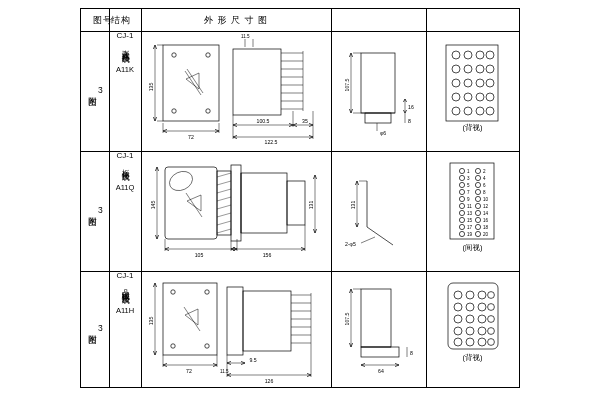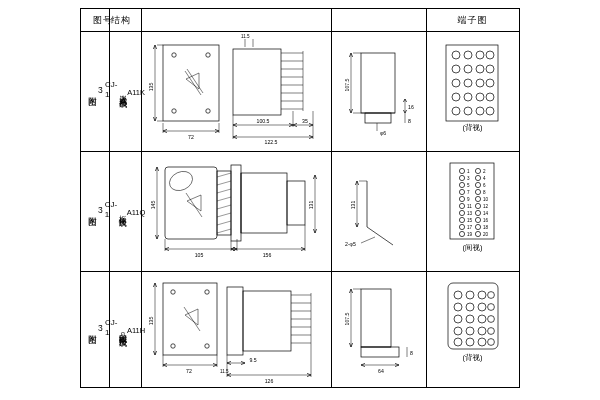--- a/index.html
+++ b/index.html
@@ -8,23 +8,23 @@
   .table{position:absolute;left:80px;top:8px;width:440px;height:380px;border:1px solid #000;box-sizing:border-box;}
   
   .vline{position:absolute;top:0;bottom:0;width:1px;background:#000;}
   .hline{position:absolute;left:0;right:0;height:1px;background:#000;}
 
   .hdr{position:absolute;top:0;height:22px;display:flex;align-items:center;justify-content:center;font-size:9px;letter-spacing:1px;}
   .cellLabel{position:absolute;display:flex;align-items:center;justify-content:center;text-align:center;font-size:8.5px;line-height:1.15;}
 
   .vtext{writing-mode:vertical-rl;text-orientation:upright;letter-spacing:1px;}
 
-  .row-struct{position:absolute;display:flex;flex-direction:row;align-items:center;justify-content:center;font-size:8px;line-height:1.2;}
+  .row-struct{position:absolute;display:flex;flex-direction:column;align-items:center;justify-content:flex-start;font-size:8px;line-height:1.2;}
   .struct-top{font-size:8px;margin-bottom:2px;}
-  .struct-bot{font-size:7.5px;margin-top:2px;}
+  .struct-bot{font-size:7.5px;margin-top:16px;}
 
   svg{display:block;}
   .ln{stroke:#000;fill:none;stroke-width:0.7;}
   .lnthin{stroke:#000;fill:none;stroke-width:0.5;}
   .dim{font-size:5.2px;fill:#000;font-family:"Liberation Sans",sans-serif;}
   .dimc{font-size:5.2px;fill:#000;font-family:"Liberation Sans",sans-serif;text-anchor:middle;}
   .tiny{font-size:4.6px;fill:#000;font-family:"Liberation Sans",sans-serif;}
   .hatch{stroke:#000;stroke-width:0.4;}
   .circ{fill:#ffffff;stroke:#000;stroke-width:0.7;}
 </style>
@@ -38,21 +38,21 @@
     <div class="vline" style="left:60px;"></div>
     <div class="vline" style="left:250px;"></div>
     <div class="vline" style="left:345px;"></div>
 
     <div class="hline" style="top:22px;"></div>
     <div class="hline" style="top:142px;"></div>
     <div class="hline" style="top:262px;"></div>
 
     <div class="hdr" style="left:8px;width:28px;">图号</div>
     <div class="hdr" style="left:24px;width:32px;">结构</div>
-    <div class="hdr" style="left:345px;width:93px;">端子图</div>
+    <div class="hdr" style="left:60px;width:190px;">外 形 尺 寸 图</div>
 
     <div class="cellLabel" style="left:0;top:22px;width:28px;height:120px;">
       <span class="vtext">附图</span>
       <span style="margin-left:1px;">3</span>
     </div>
 
     <div class="row-struct" style="left:28px;top:22px;width:32px;height:120px;">
       <span class="struct-top">CJ-1</span>
       <span class="vtext" style="font-size:8px;">嵌入式后接线</span>
       <span class="struct-bot">A11K</span>

